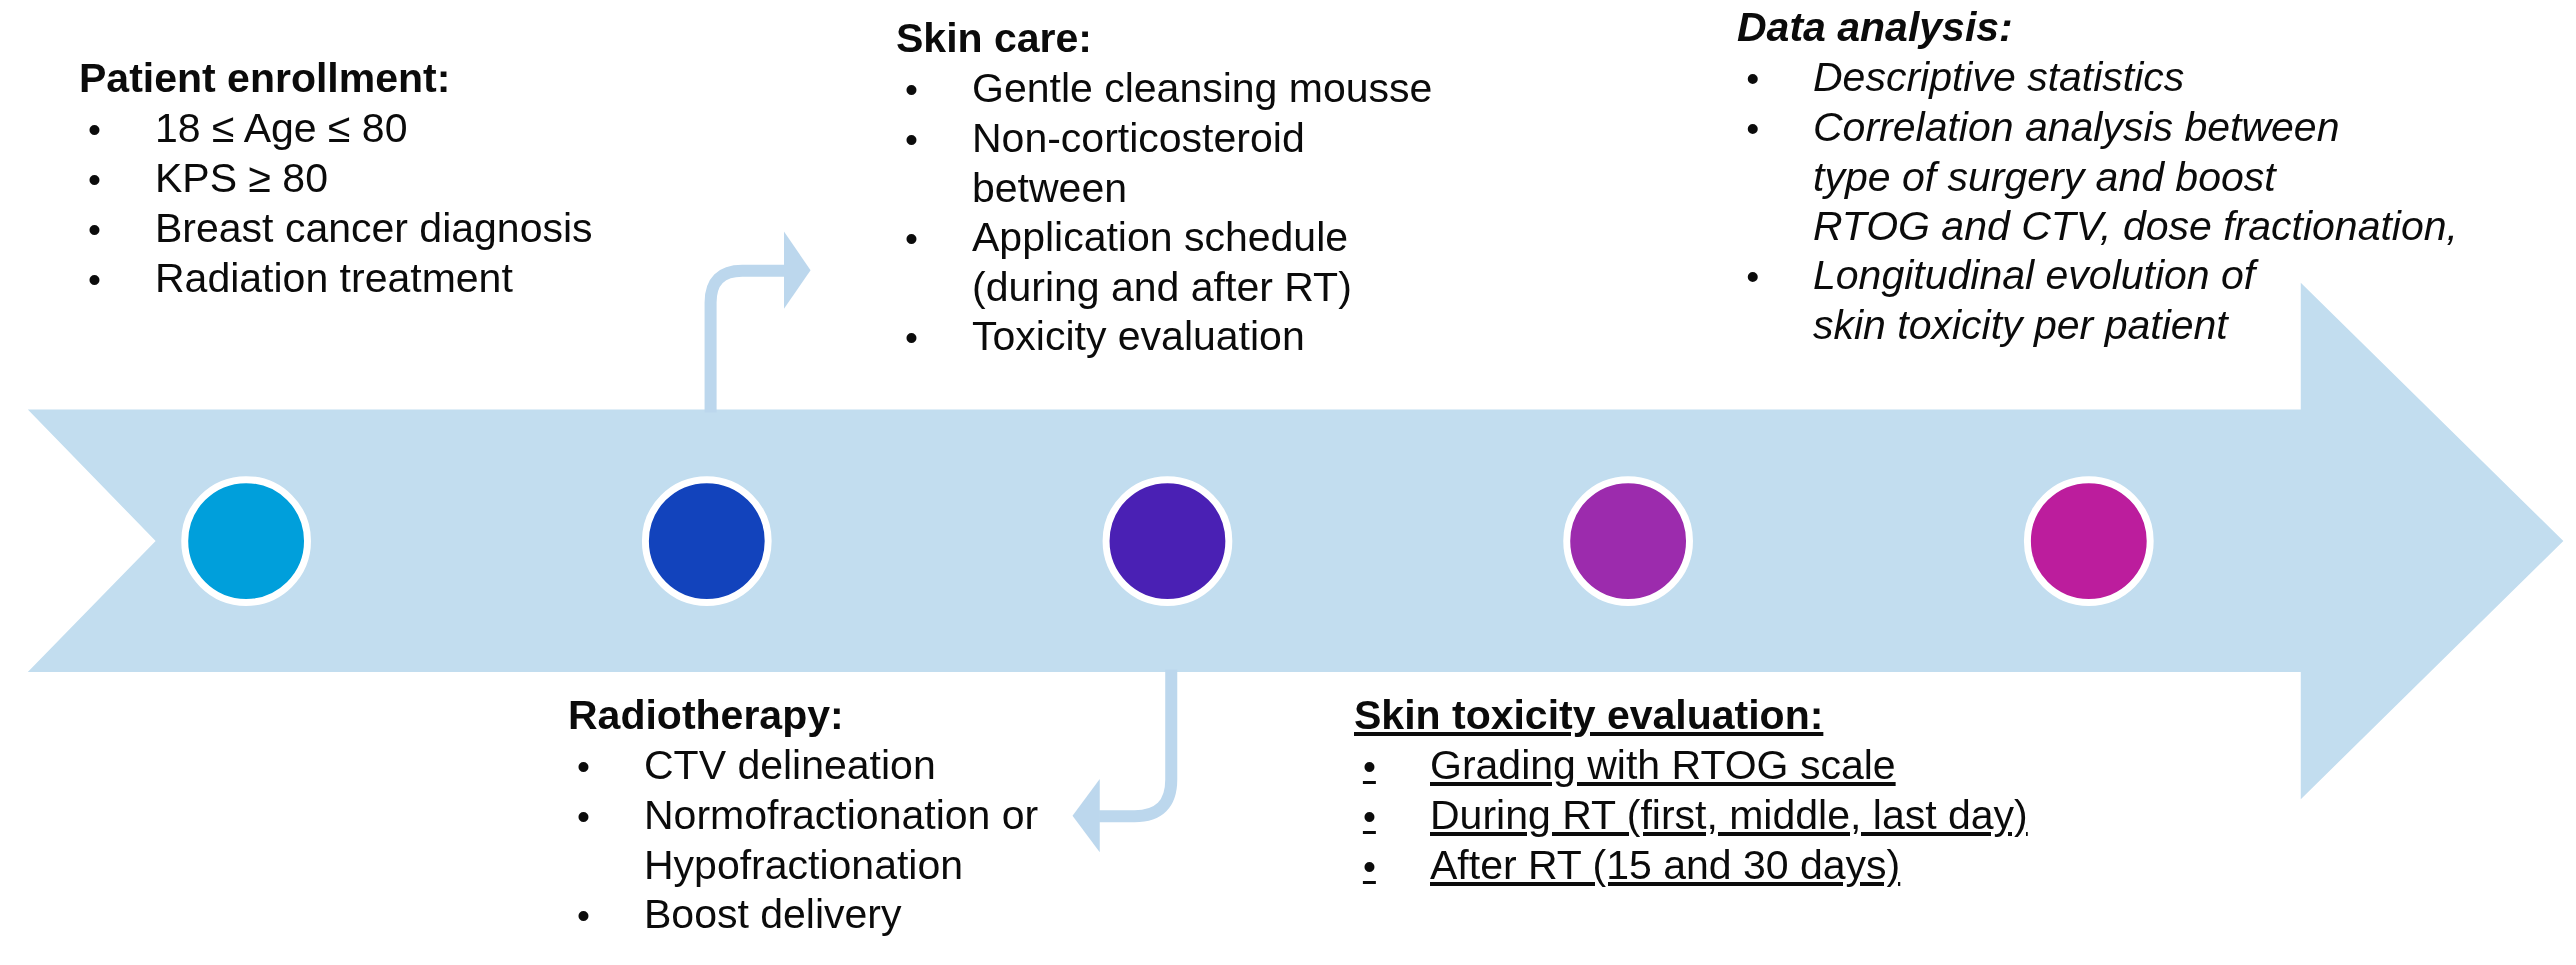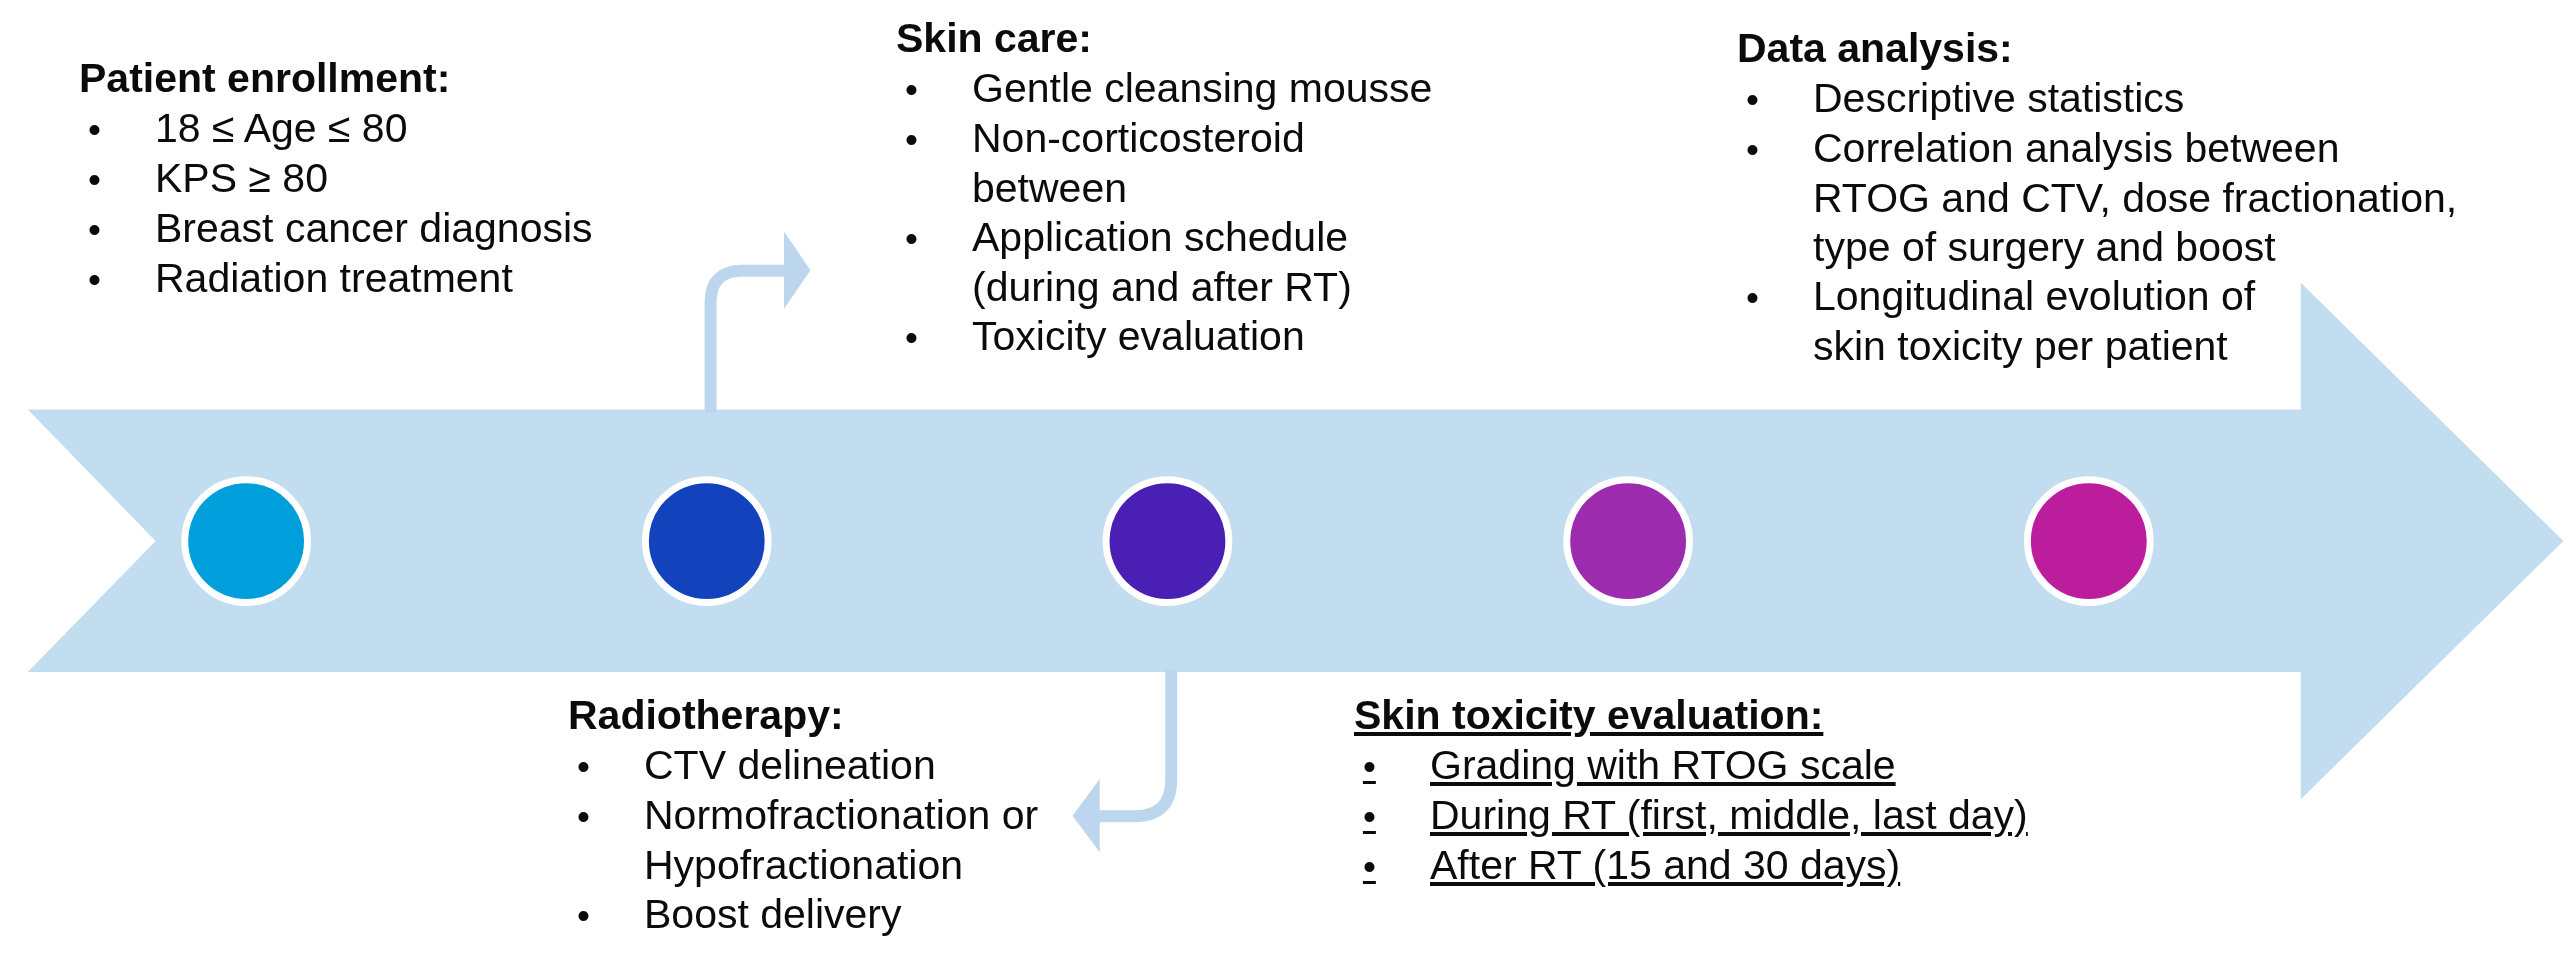--- a/index.html
+++ b/index.html
@@ -119,38 +119,38 @@
           <span class="dot"></span>
           <span class="txt">(during and after RT)</span>
         </div>
         <div class="line">
           <span class="dot">•</span>
           <span class="txt">Toxicity evaluation</span>
         </div>
       </div>
   </div>
 
-  <div class="block" style="left:1737px; top:23px;">
+  <div class="block" style="left:1737px; top:2px;font-style:italic;">
     <h2 class="title">Data analysis:</h2>
     <div>
         <div class="line">
           <span class="dot">•</span>
           <span class="txt">Descriptive statistics</span>
         </div>
         <div class="line">
           <span class="dot">•</span>
           <span class="txt">Correlation analysis between</span>
         </div>
         <div class="line">
           <span class="dot"></span>
+          <span class="txt">type of surgery and boost</span>
+        </div>
+        <div class="line">
+          <span class="dot"></span>
           <span class="txt">RTOG and CTV, dose fractionation,</span>
-        </div>
-        <div class="line">
-          <span class="dot"></span>
-          <span class="txt">type of surgery and boost</span>
         </div>
         <div class="line">
           <span class="dot">•</span>
           <span class="txt">Longitudinal evolution of</span>
         </div>
         <div class="line">
           <span class="dot"></span>
           <span class="txt">skin toxicity per patient</span>
         </div>
       </div>

